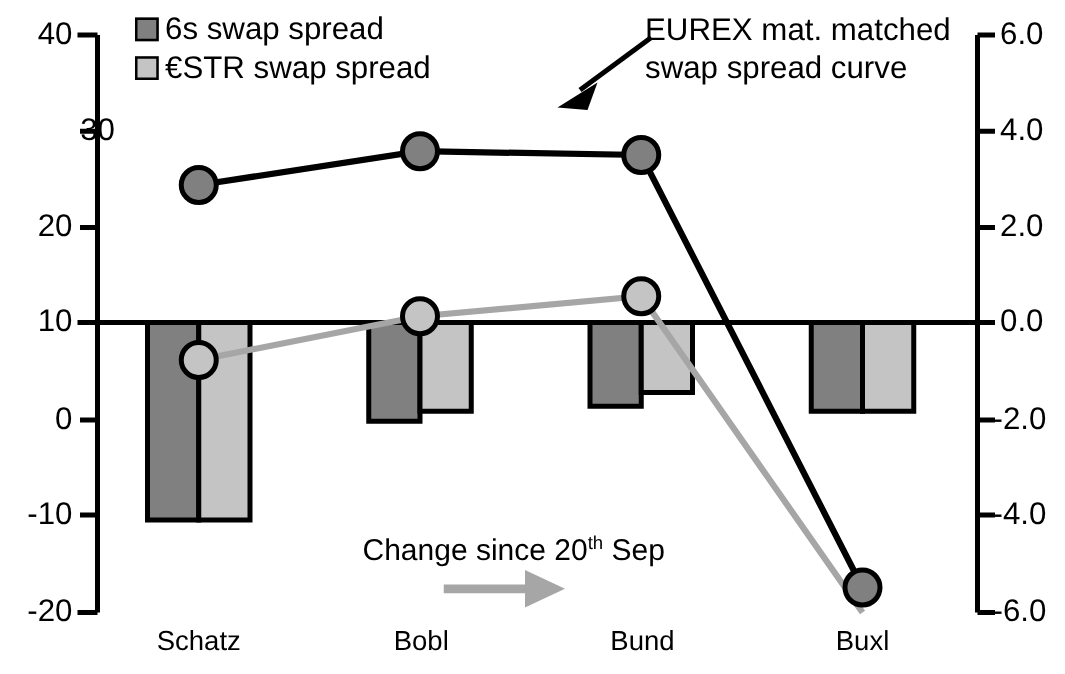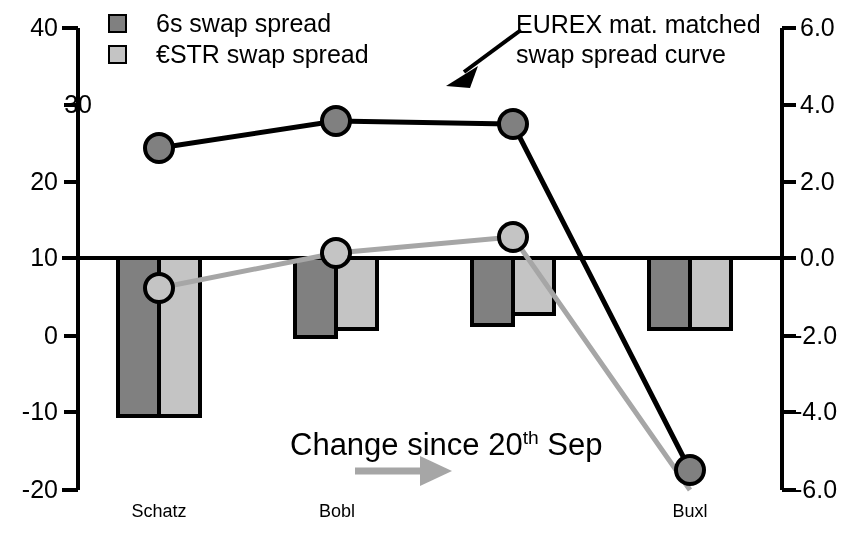--- a/index.html
+++ b/index.html
@@ -35,36 +35,35 @@
   .tick-label.left {
     text-align: right;
     width: 58px;
   }
   .tick-label.right {
     text-align: left;
     width: 70px;
   }
   .cat-label {
     position: absolute;
-    font-size: 18px;
+    font-size: 22px;
     color: #000000;
     text-align: center;
     white-space: nowrap;
     line-height: 1;
   }
   .legend {
     position: absolute;
     left: 108px;
     top: 8px;
   }
   .legend-row {
     display: flex;
     align-items: center;
     height: 31px;
-    gap: 24px;
   }
   .legend-swatch {
     width: 19px;
     height: 19px;
     border: 2px solid #000000;
     box-sizing: border-box;
     margin-right: 5px;
     flex: 0 0 auto;
   }
   .legend-text {
@@ -80,21 +79,21 @@
     line-height: 1.18;
     white-space: nowrap;
   }
   #eurex-annotation {
     left: 516px;
     top: 10px;
   }
   #change-annotation {
     left: 290px;
     top: 427px;
-    font-size: 31px;
+    font-size: 24px;
   }
   #change-annotation sup {
     font-size: 0.62em;
     vertical-align: super;
     line-height: 0;
   }
 </style>
 </head>
 <body>
 
@@ -111,20 +110,21 @@
   <div class="tick-label right" style="left:800px; top:15px;">6.0</div>
   <div class="tick-label right" style="left:800px; top:92px;">4.0</div>
   <div class="tick-label right" style="left:800px; top:169px;">2.0</div>
   <div class="tick-label right" style="left:800px; top:245px;">0.0</div>
   <div class="tick-label right" style="left:794px; top:323px;">-2.0</div>
   <div class="tick-label right" style="left:794px; top:399px;">-4.0</div>
   <div class="tick-label right" style="left:794px; top:477px;">-6.0</div>
 
   <div class="cat-label" style="left:89px; top:502px; width:140px;">Schatz</div>
   <div class="cat-label" style="left:267px; top:502px; width:140px;">Bobl</div>
+  <div class="cat-label" style="left:444px; top:502px; width:140px;">Bund</div>
   <div class="cat-label" style="left:620px; top:502px; width:140px;">Buxl</div>
 
   <div class="legend">
     <div class="legend-row">
       <span class="legend-swatch" style="background:#808080;"></span>
       <span class="legend-text">6s swap spread</span>
     </div>
     <div class="legend-row">
       <span class="legend-swatch" style="background:#c4c4c4;"></span>
       <span class="legend-text">€STR swap spread</span>

